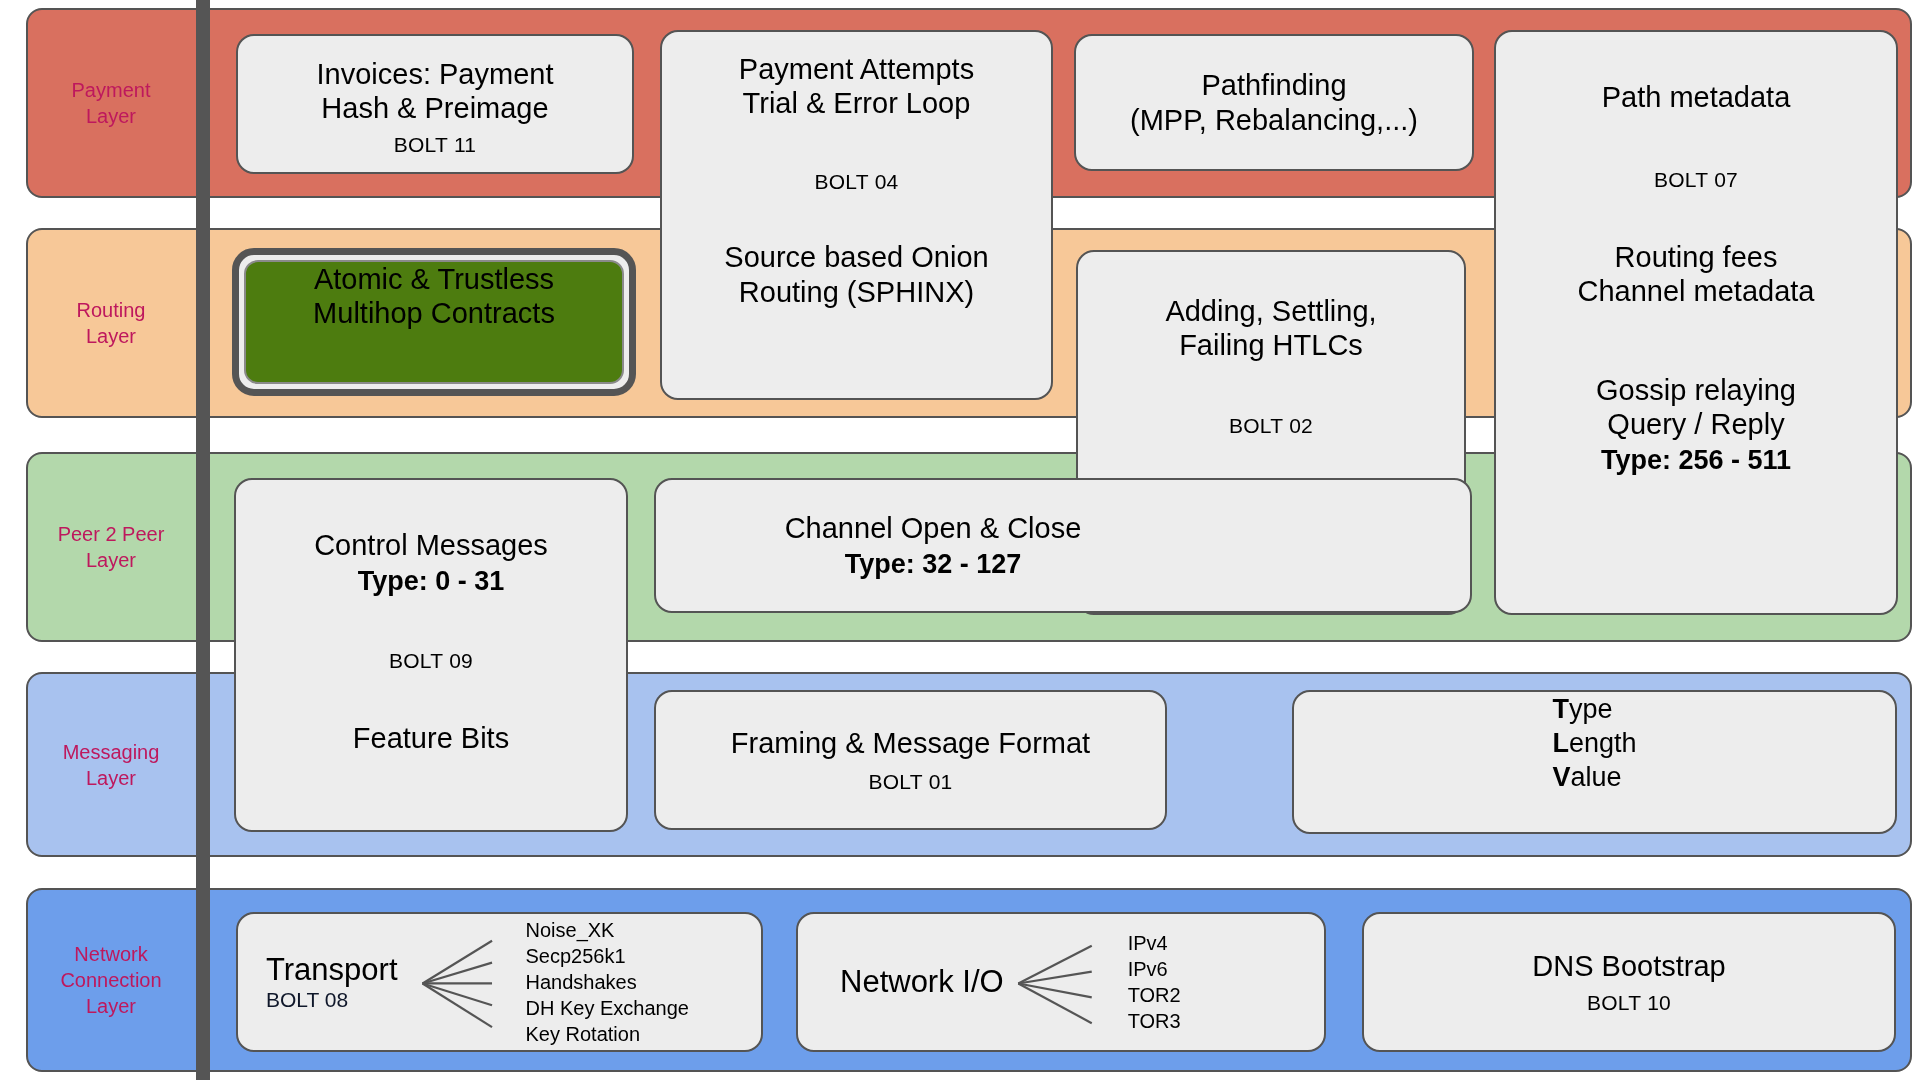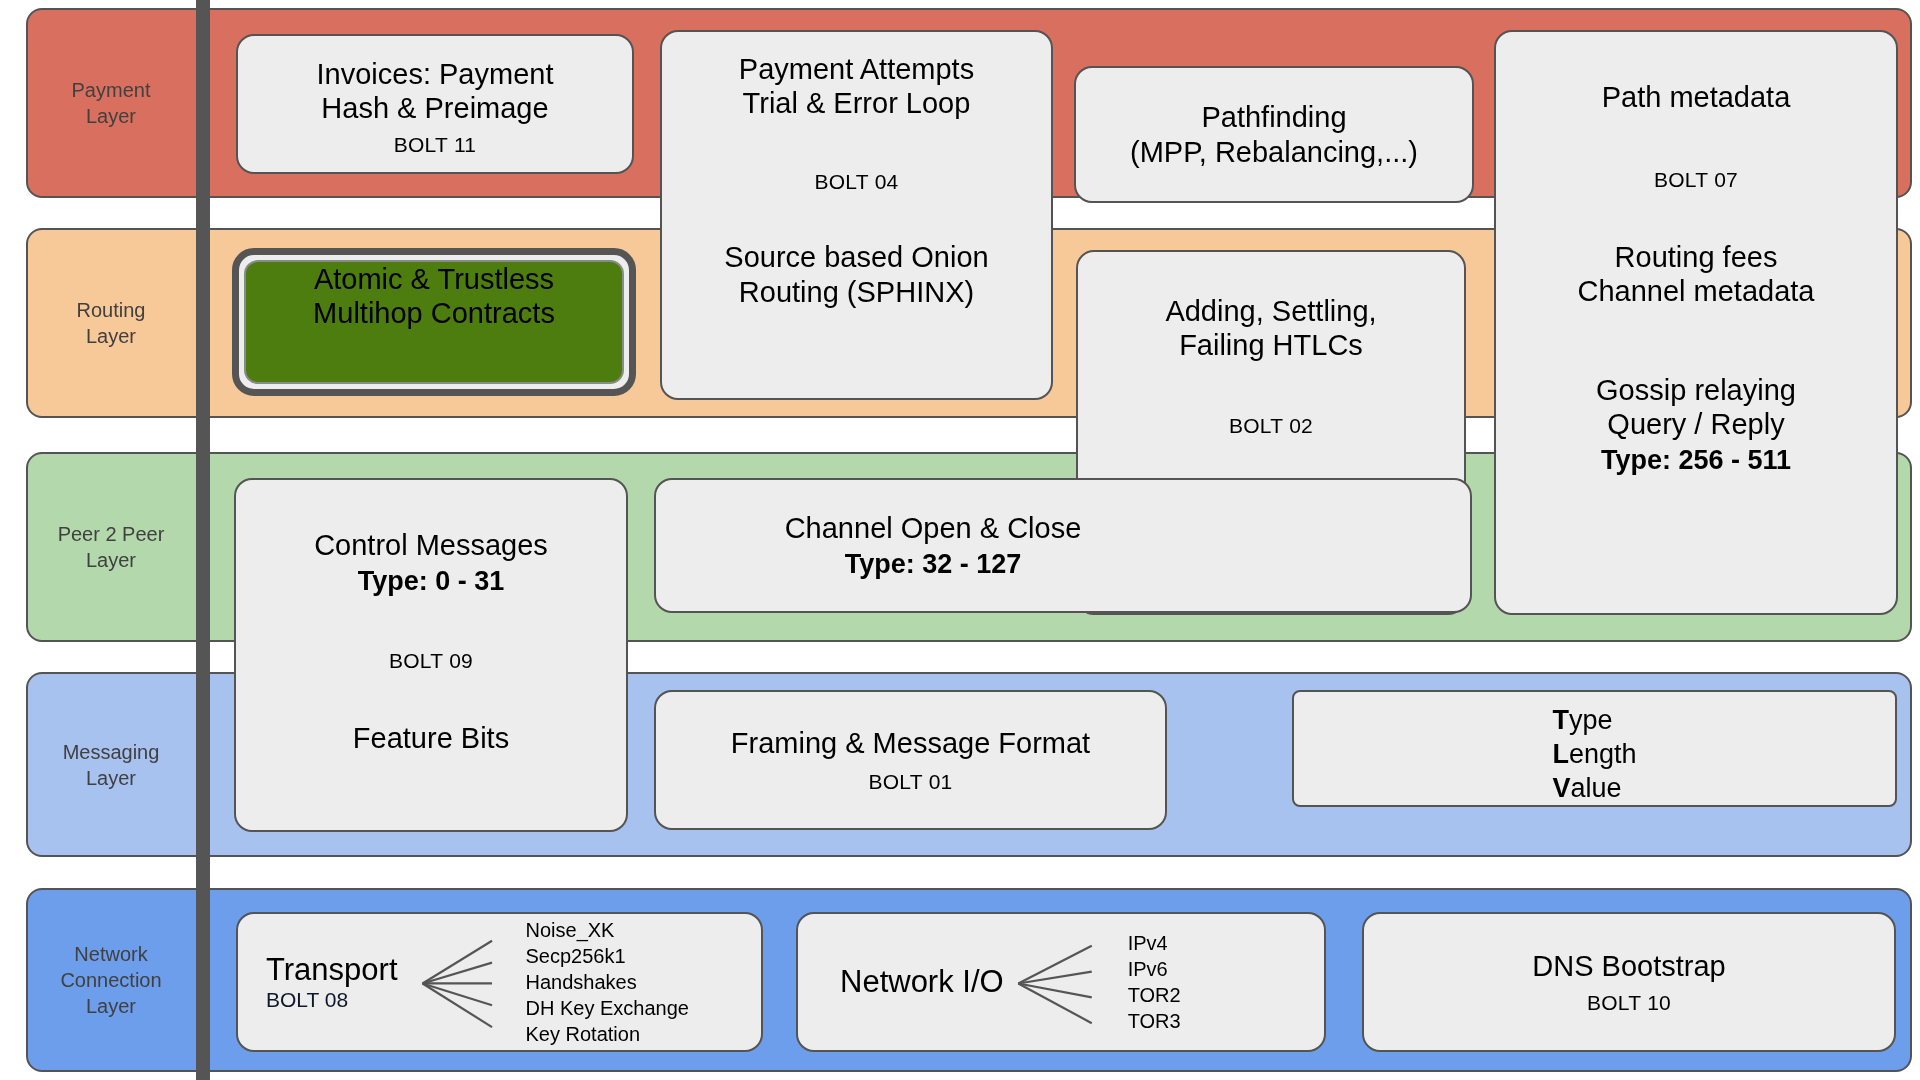--- a/index.html
+++ b/index.html
@@ -30,21 +30,21 @@
   .band-label {
     position: absolute;
     left: 0;
     width: 170px;
     display: flex;
     align-items: center;
     justify-content: center;
     text-align: center;
     font-size: 20px;
     line-height: 1.3;
-    color: #404040;
+    color: #be185d;
     box-sizing: border-box;
     z-index: 6;
     pointer-events: none;
   }
 
   
   .spine {
     position: absolute;
     background: #555555;
     z-index: 7;
@@ -177,21 +177,21 @@
   </div>
 
   <div class="card" style="left:660px; top:30px; width:393px; height:370px; justify-content:flex-start; padding-top:20px;">
     <div class="title">Payment Attempts
 Trial &amp; Error Loop</div>
     <div class="bolt" style="margin-top:50px;">BOLT 04</div>
     <div class="title" style="margin-top:46px;">Source based Onion
 Routing (SPHINX)</div>
   </div>
 
-  <div class="card" style="left:1074px; top:34px; width:400px; height:137px; justify-content:center;margin-top:32px;">
+  <div class="card" style="left:1074px; top:34px; width:400px; height:137px; justify-content:center;">
     <div class="title">Pathfinding
 (MPP, Rebalancing,...)</div>
   </div>
 
   <div class="card" style="left:1494px; top:30px; width:404px; height:585px; justify-content:flex-start; padding-top:48px;">
     <div class="title">Path metadata</div>
     <div class="bolt" style="margin-top:54px;">BOLT 07</div>
     <div class="title" style="margin-top:48px;">Routing fees
 Channel metadata</div>
     <div class="title" style="margin-top:64px;">Gossip relaying
@@ -224,21 +224,21 @@
   <div class="card" style="left:654px; top:478px; width:818px; height:135px; justify-content:center;">
     <div class="title" style="margin-left:-260px;">Channel Open &amp; Close</div>
     <div class="typ" style="margin-top:4px; margin-left:-260px;">Type: 32 - 127</div>
   </div>
 
   <div class="card" style="left:654px; top:690px; width:513px; height:140px; justify-content:center;">
     <div class="title">Framing &amp; Message Format</div>
     <div class="bolt" style="margin-top:10px;">BOLT 01</div>
   </div>
 
-  <div class="card" style="left:1292px; top:690px; width:605px; height:117px; justify-content:flex-end;border-radius:8px;">
+  <div class="card" style="left:1292px; top:690px; width:605px; height:144px; justify-content:flex-start;">
     <div style="font-size:27px; line-height:1.26; text-align:left;">
       <div><b>T</b><span>ype</span></div>
       <div><b>L</b><span>ength</span></div>
       <div><b>V</b><span>alue</span></div>
     </div>
   </div>
 
   <div class="card" style="left:236px; top:912px; width:527px; height:140px; justify-content:center; flex-direction:row;">
     <svg class="fansvg" viewBox="0 0 527 140" preserveAspectRatio="none">
       <g stroke="#555" stroke-width="2.2" fill="none">

